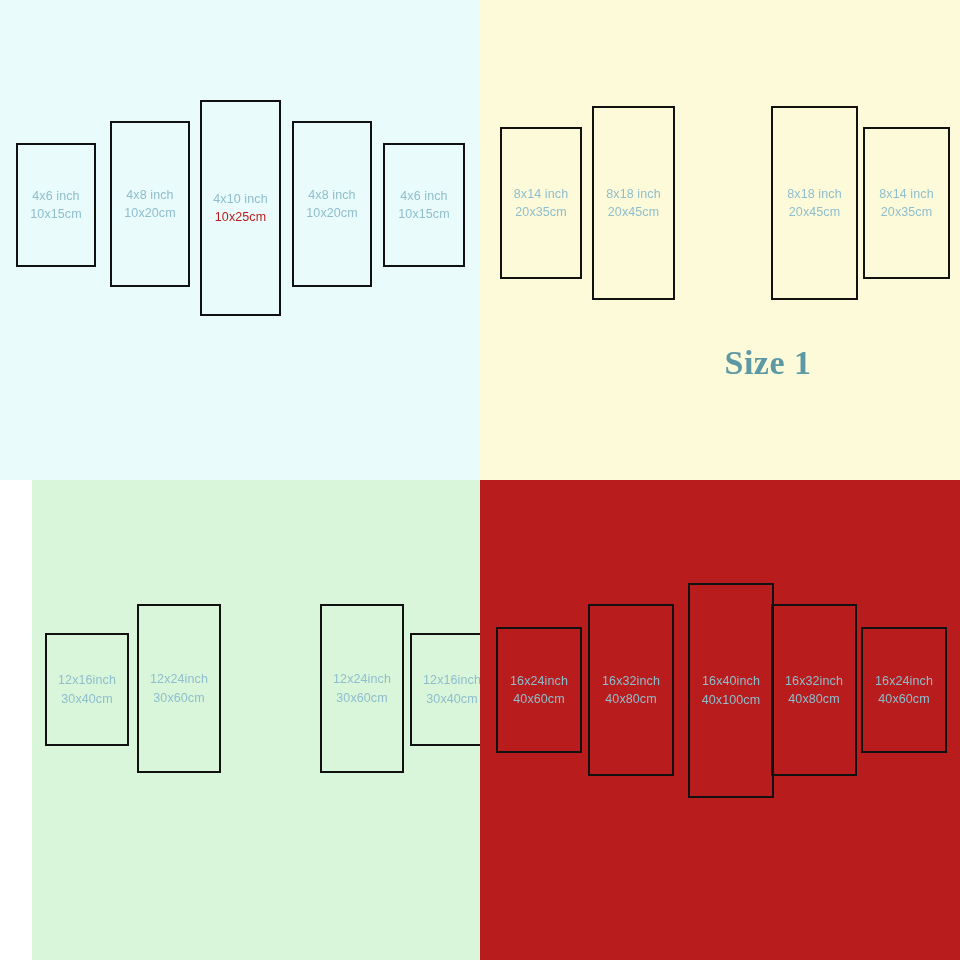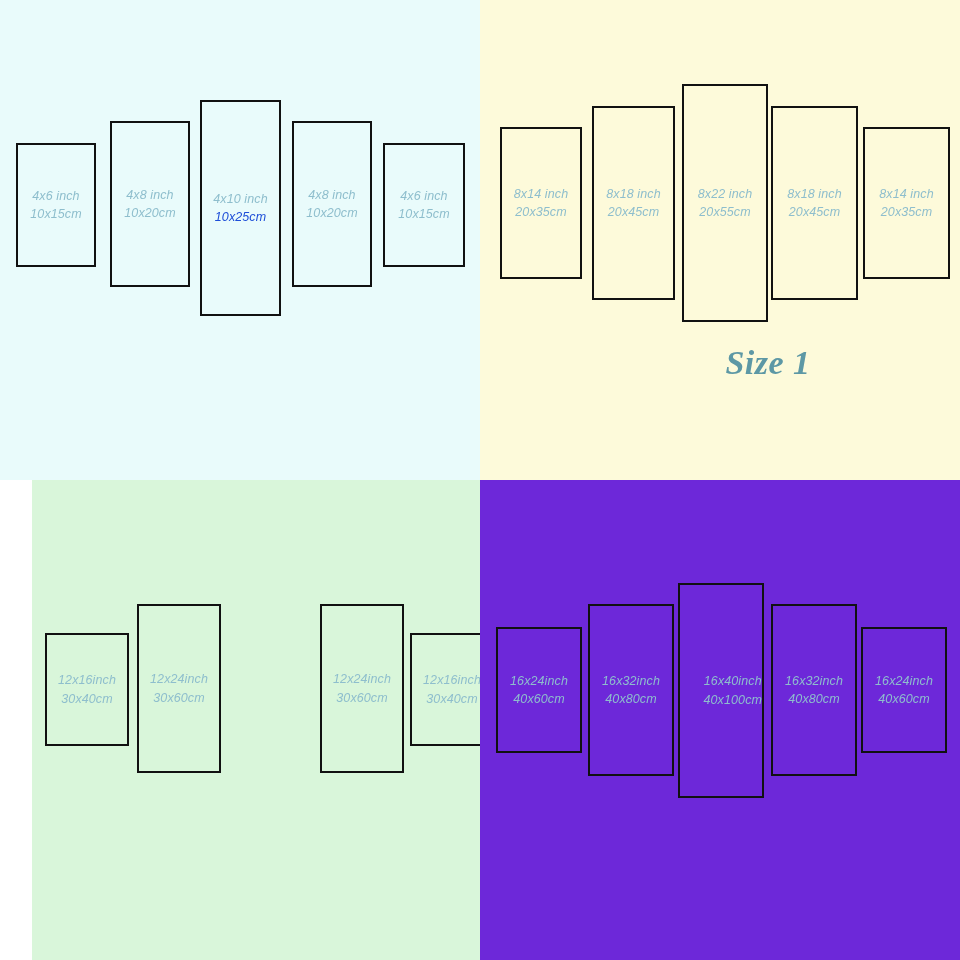--- a/index.html
+++ b/index.html
@@ -15,21 +15,20 @@
     position: relative;
     width: 960px;
     height: 960px;
     overflow: hidden;
   }
   .quadrant {
     position: absolute;
     width: 480px;
     height: 480px;
     overflow: hidden;
-    font-style: italic;
   }
   .q-tl { left: 0;   top: 0; }
   .q-tr { left: 480px; top: 0; padding-left: 41px; }
   .q-bl { left: 0;   top: 480px; }
   .q-br { left: 480px; top: 480px; }
 
   .panels {
     position: absolute;
     left: 0;
     top: 0;
@@ -82,21 +81,21 @@
       </div>
       <div class="panel" style="left: 110px; top: 121px; width: 80px; height: 166px; border-color: rgb(17, 17, 17);">
         <div class="panel-label">
           <span style="color: rgb(142, 190, 205);">4x8 inch</span>
           <span class="ln2" style="color: rgb(142, 190, 205);">10x20cm</span>
         </div>
       </div>
       <div class="panel" style="left: 200px; top: 100px; width: 81px; height: 216px; border-color: rgb(17, 17, 17);">
         <div class="panel-label">
           <span style="color: rgb(142, 190, 205);">4x10 inch</span>
-          <span class="ln2" style="color: #1d4ed8;">10x25cm</span>
+          <span class="ln2" style="color: #b91c1c;">10x25cm</span>
         </div>
       </div>
       <div class="panel" style="left: 292px; top: 121px; width: 80px; height: 166px; border-color: rgb(17, 17, 17);">
         <div class="panel-label">
           <span style="color: rgb(142, 190, 205);">4x8 inch</span>
           <span class="ln2" style="color: rgb(142, 190, 205);">10x20cm</span>
         </div>
       </div>
       <div class="panel" style="left: 383px; top: 143px; width: 82px; height: 124px; border-color: rgb(17, 17, 17);">
         <div class="panel-label">
@@ -114,26 +113,20 @@
           <span style="color: rgb(142, 190, 205);">8x14 inch</span>
           <span class="ln2" style="color: rgb(142, 190, 205);">20x35cm</span>
         </div>
       </div>
       <div class="panel" style="left: 112px; top: 106px; width: 83px; height: 194px; border-color: rgb(17, 17, 17);">
         <div class="panel-label">
           <span style="color: rgb(142, 190, 205);">8x18 inch</span>
           <span class="ln2" style="color: rgb(142, 190, 205);">20x45cm</span>
         </div>
       </div>
-      <div class="panel" style="left: 202px; top: 84px; width: 86px; height: 238px; border-color: rgb(17, 17, 17);">
-        <div class="panel-label">
-          <span style="color: rgb(142, 190, 205);">8x22 inch</span>
-          <span class="ln2" style="color: rgb(142, 190, 205);">20x55cm</span>
-        </div>
-      </div>
       <div class="panel" style="left: 291px; top: 106px; width: 87px; height: 194px; border-color: rgb(17, 17, 17);">
         <div class="panel-label">
           <span style="color: rgb(142, 190, 205);">8x18 inch</span>
           <span class="ln2" style="color: rgb(142, 190, 205);">20x45cm</span>
         </div>
       </div>
       <div class="panel" style="left: 383px; top: 127px; width: 87px; height: 152px; border-color: rgb(17, 17, 17);">
         <div class="panel-label">
           <span style="color: rgb(142, 190, 205);">8x14 inch</span>
           <span class="ln2" style="color: rgb(142, 190, 205);">20x35cm</span>
@@ -166,35 +159,35 @@
       <div class="panel" style="left: 378px; top: 153px; width: 84px; height: 113px; border-color: rgb(17, 17, 17);">
         <div class="panel-label">
           <span style="color: rgb(142, 190, 205);">12x16inch</span>
           <span class="ln2" style="color: rgb(142, 190, 205);">30x40cm</span>
         </div>
       </div>
     </div>
 
   </div>
 
-  <div class="quadrant q-br" style="background: #6d28d9;">
+  <div class="quadrant q-br" style="background: #b91c1c;">
     <div class="panels">
       <div class="panel" style="left: 16px; top: 147px; width: 86px; height: 126px; border-color: rgb(17, 17, 17);">
         <div class="panel-label">
           <span style="color: rgb(142, 190, 205);">16x24inch</span>
           <span class="ln2" style="color: rgb(142, 190, 205);">40x60cm</span>
         </div>
       </div>
       <div class="panel" style="left: 108px; top: 124px; width: 86px; height: 172px; border-color: rgb(17, 17, 17);">
         <div class="panel-label">
           <span style="color: rgb(142, 190, 205);">16x32inch</span>
           <span class="ln2" style="color: rgb(142, 190, 205);">40x80cm</span>
         </div>
       </div>
-      <div class="panel" style="left: 198px; top: 103px; width: 86px; height: 215px; border-color: rgb(17, 17, 17); justify-content: flex-end;">
+      <div class="panel" style="left: 208px; top: 103px; width: 86px; height: 215px; border-color: rgb(17, 17, 17);">
         <div class="panel-label">
           <span style="color: rgb(142, 190, 205);">16x40inch</span>
           <span class="ln2" style="color: rgb(142, 190, 205);">40x100cm</span>
         </div>
       </div>
       <div class="panel" style="left: 291px; top: 124px; width: 86px; height: 172px; border-color: rgb(17, 17, 17);">
         <div class="panel-label">
           <span style="color: rgb(142, 190, 205);">16x32inch</span>
           <span class="ln2" style="color: rgb(142, 190, 205);">40x80cm</span>
         </div>

